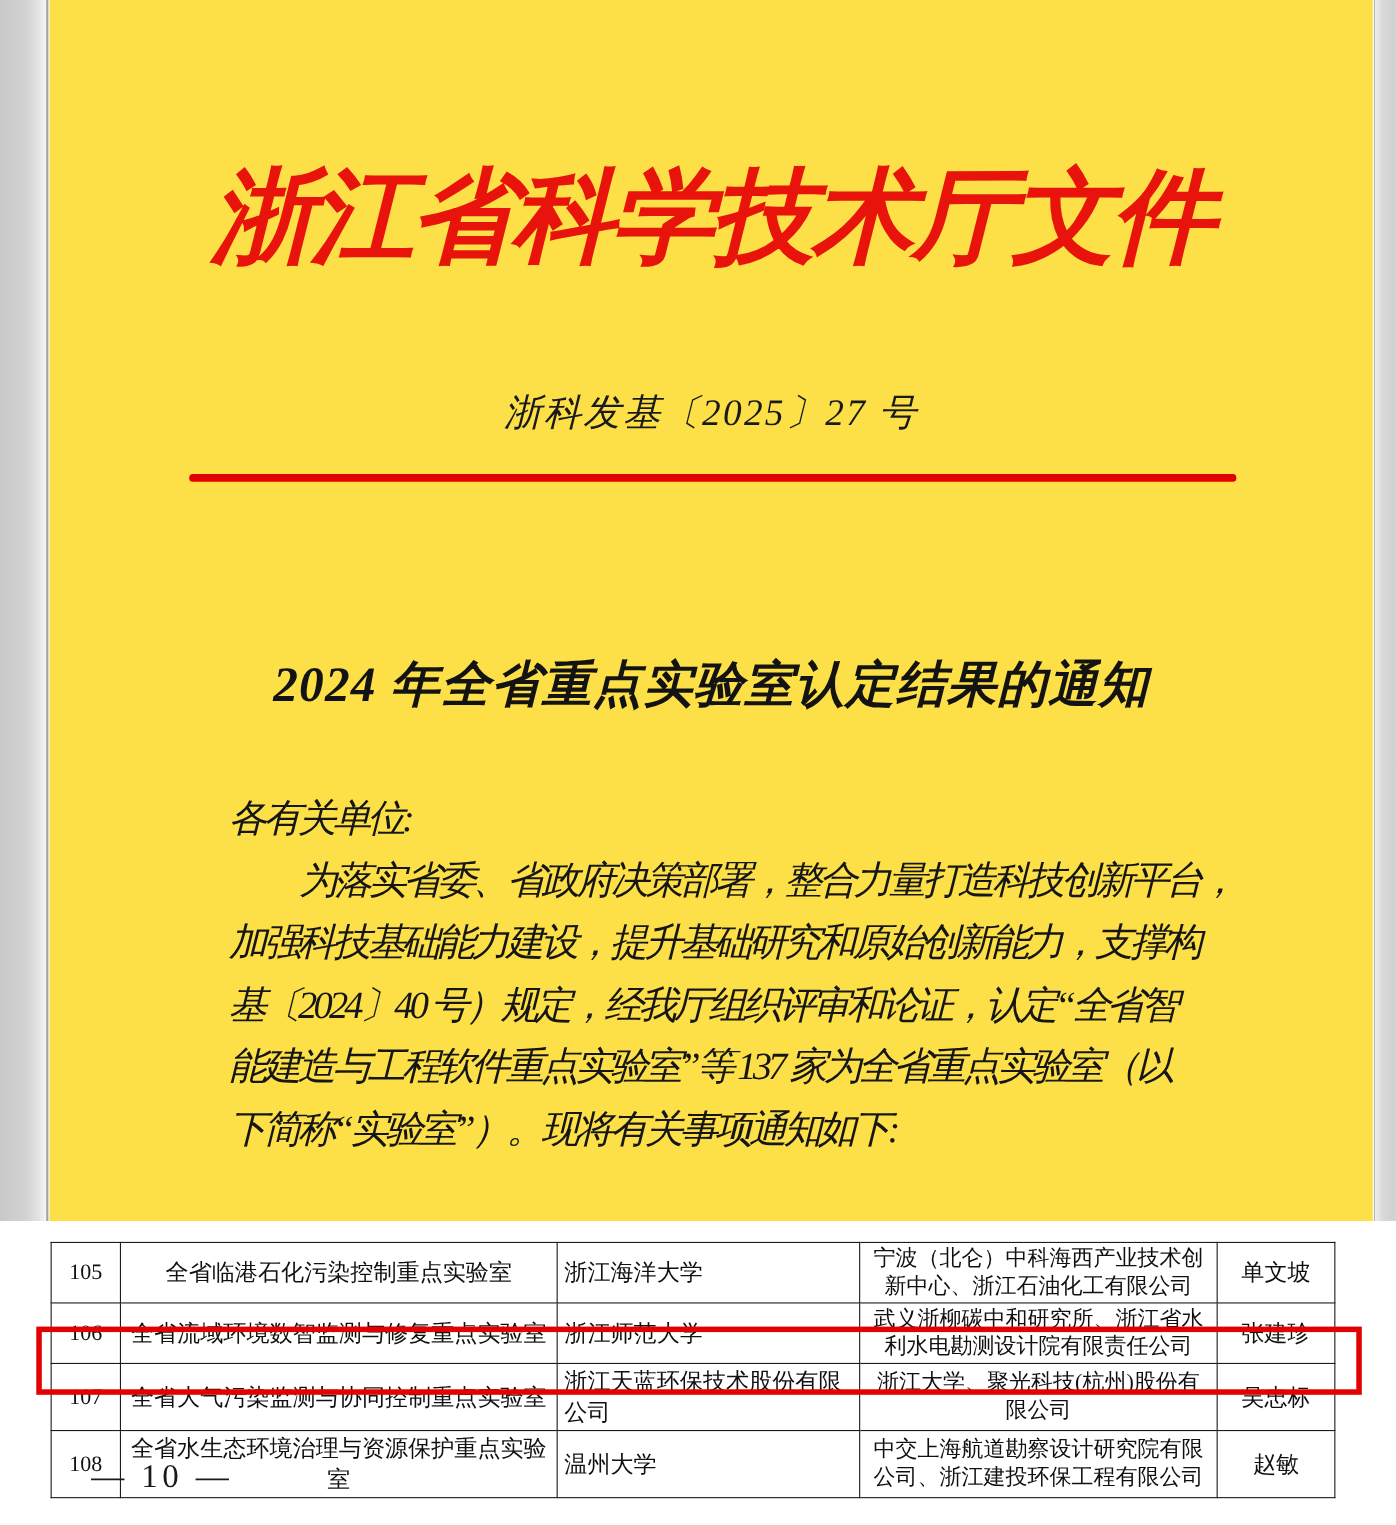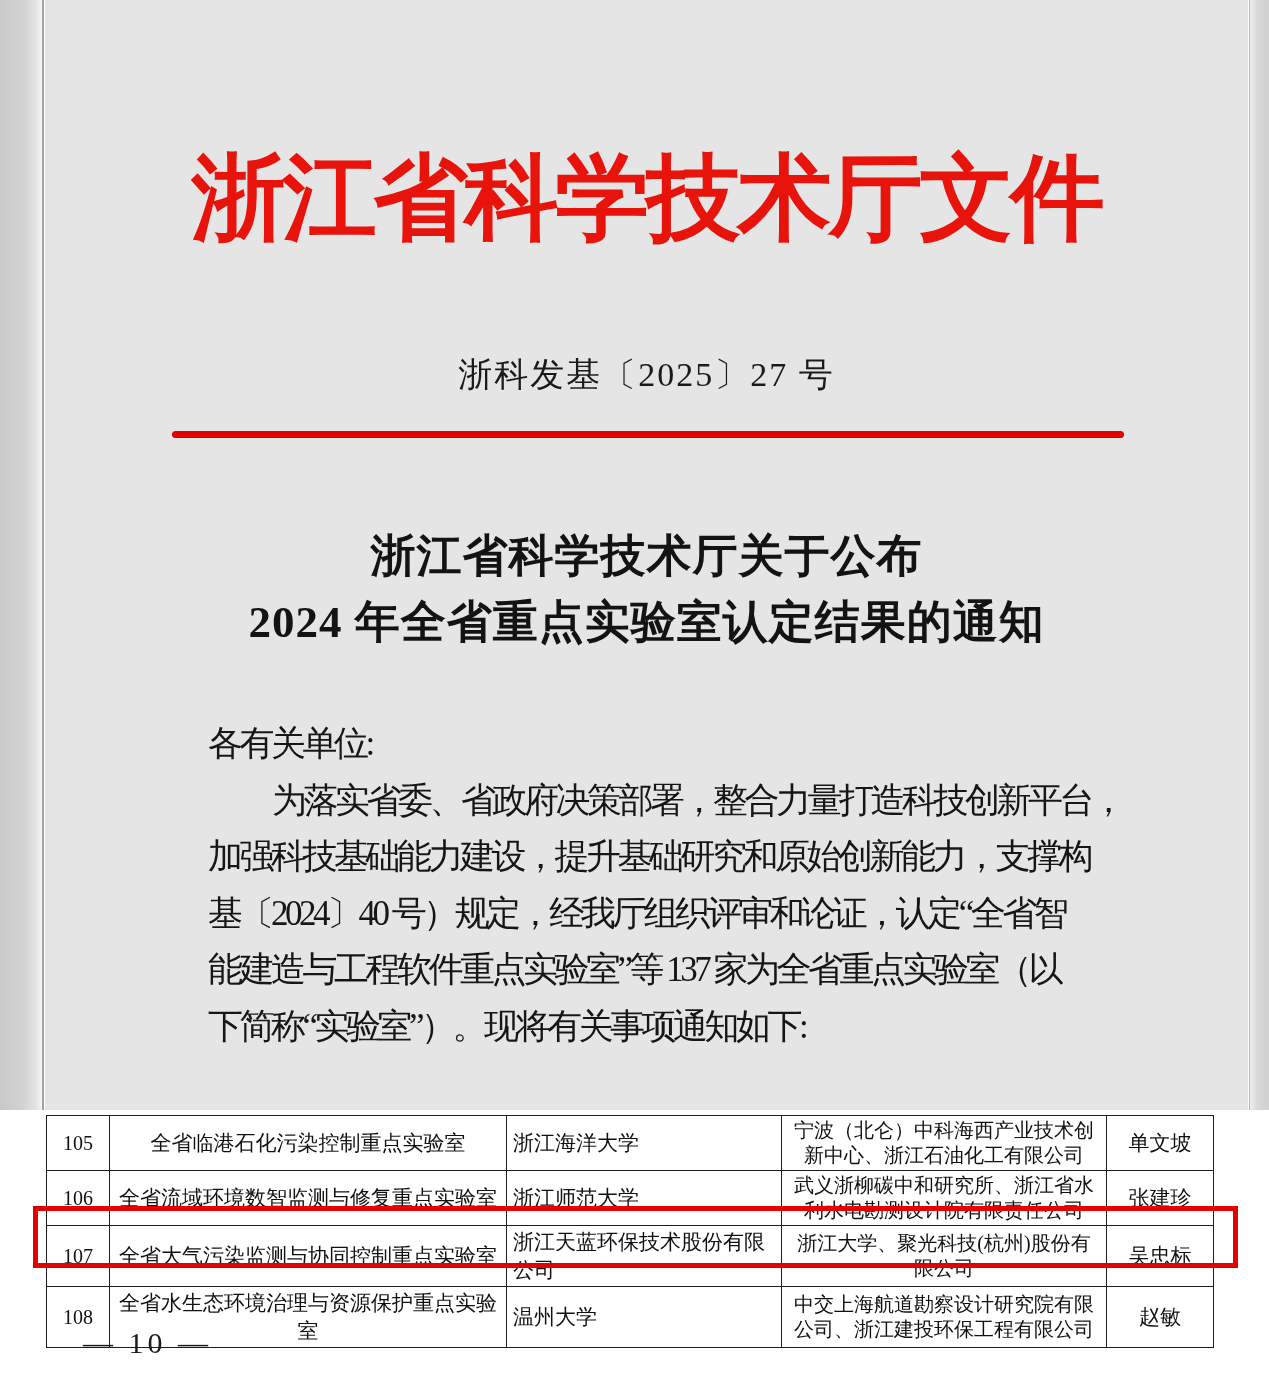--- a/index.html
+++ b/index.html
@@ -30,21 +30,22 @@
     width: 19px; height: 1110px;
     background: linear-gradient(90deg, #eeeeee 0%, #d8d8d8 40%, #d0d0d0 100%);
     border-left: 1px solid #b5b5b5;
   }
 
   
   .doc-page {
     position: absolute;
     left: 45px; top: 0;
     width: 1203px; height: 1110px;
-    background: #e5e5e5;
+    background: #fde047;
+    font-style: italic;
   }
 
   .header-title {
     position: absolute;
     left: 0; top: 142px;
     width: 1203px;
     margin: 0;
     text-align: center;
     font-size: 94px;
     font-weight: bold;
@@ -106,21 +107,21 @@
   
   .table-band {
     position: absolute;
     left: 0; top: 1110px;
     width: 1269px; height: 276px;
     background: #ffffff;
   }
 
   table.labs {
     position: absolute;
-    left: 46px; top: 5px;
+    left: 46px; top: 19px;
     width: 1167px;
     border-collapse: collapse;
     table-layout: fixed;
     font-size: 21px;
     color: #101010;
   }
   table.labs td {
     border: 1.5px solid #1c1c1c;
     vertical-align: middle;
     padding: 2px 6px;
@@ -157,21 +158,20 @@
 <div class="gutter-right"></div>
 
 <div class="doc-page">
 
   <h1 class="header-title">浙江省科学技术厅文件</h1>
 
   <div class="doc-number">浙科发基〔2025〕27 号</div>
 
   <div class="red-line"></div>
 
-  <h2 class="notice-title line1">浙江省科学技术厅关于公布</h2>
 
   <h2 class="notice-title line2">2024 年全省重点实验室认定结果的通知</h2>
 
   <div class="body-block">
     <div class="body-line">各有关单位:</div>
     <div class="body-line indent">为落实省委、省政府决策部署，整合力量打造科技创新平台，</div>
     <div class="body-line">加强科技基础能力建设，提升基础研究和原始创新能力，支撑构</div>
     <div class="body-line">基〔2024〕40 号）规定，经我厅组织评审和论证，认定“全省智</div>
     <div class="body-line">能建造与工程软件重点实验室”等 137 家为全省重点实验室（以</div>
     <div class="body-line">下简称“实验室”）。现将有关事项通知如下:</div>

